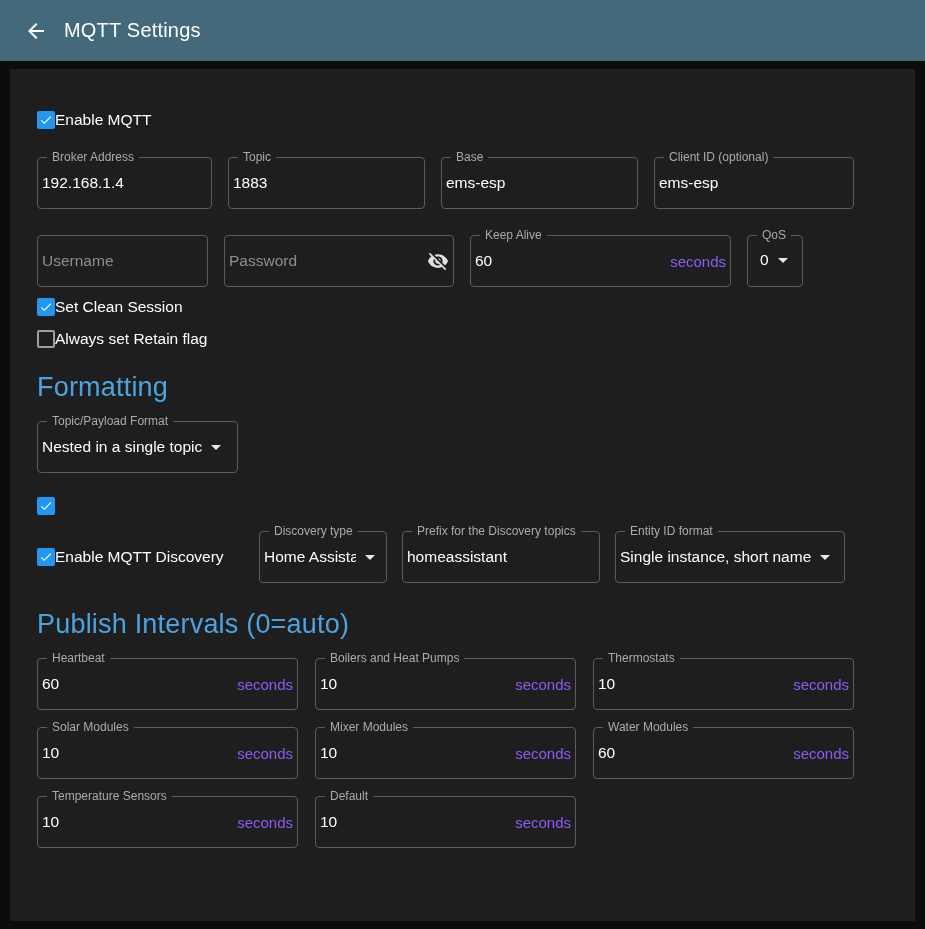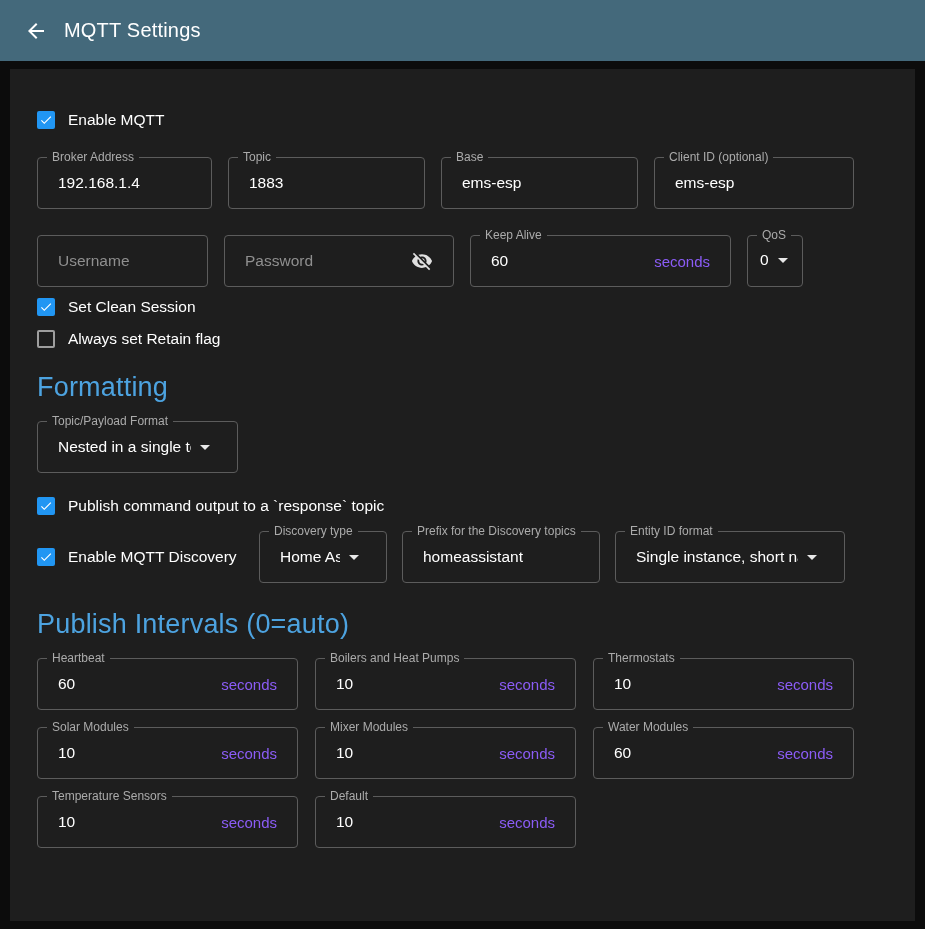--- a/index.html
+++ b/index.html
@@ -23,38 +23,38 @@
     cursor: pointer; padding: 0; margin-right: 8px; border-radius: 50%;
   }
   .appbar-title { font-size: 20px; font-weight: 500; letter-spacing: .2px; color: #fff; }
   .content {
     margin: 8px 10px;
     background: #1e1e1e;
     height: 852px;
     padding: 16px 27px 24px 27px;
     overflow: hidden;
   }
-  .check-row { display: flex; align-items: flex-start; gap: 13px; cursor: pointer; }
+  .check-row { display: flex; align-items: flex-start; cursor: pointer; }
   .cb {
     width: 18px; height: 18px; border-radius: 2px;
     border: 2px solid #9e9e9e; flex: none; background: transparent;
     display: flex; align-items: center; justify-content: center;
   }
   .cb svg { display: none; width: 16px; height: 16px; }
   .cb.checked { background: #2196f3; border-color: #2196f3; }
   .cb.checked svg { display: block; }
   .check-label { font-size: 15.5px; color: #fff; }
   .row { display: flex; gap: 16px; }
   .field {
     position: relative;
     border: 1px solid #5c5c5c;
     border-radius: 4px;
     height: 52px;
     display: flex; align-items: center;
-    padding: 0 20px;
+    padding: 0 4px;
     background: transparent;
   }
   .field-label {
     position: absolute; top: -8px; left: 9px;
     background: #1e1e1e; padding: 0 5px;
     font-size: 12px; color: #ababab; white-space: nowrap;
   }
   .field input {
     background: transparent; border: 0; outline: 0;
     color: #fff; font-size: 15.5px; font-family: inherit;
@@ -165,21 +165,20 @@
         <path d="M7 10l5 5 5-5z"></path>
       </svg>
   </div>
 
   <div class="check-row" style="margin-top:24px">
     <span class="cb checked">
       <svg viewBox="0 0 24 24">
           <path fill="#fff" d="M9 16.17L4.83 12l-1.42 1.41L9 19 21 7l-1.41-1.41z"></path>
         </svg>
     </span>
-    <span class="check-label">Publish command output to a `response` topic</span>
   </div>
 
   <div style="display:flex; align-items:center; margin-top:16px;">
     <div class="check-row" style="width:222px; flex:none">
       <span class="cb checked">
         <svg viewBox="0 0 24 24">
             <path fill="#fff" d="M9 16.17L4.83 12l-1.42 1.41L9 19 21 7l-1.41-1.41z"></path>
           </svg>
       </span>
       <span class="check-label">Enable MQTT Discovery</span>

